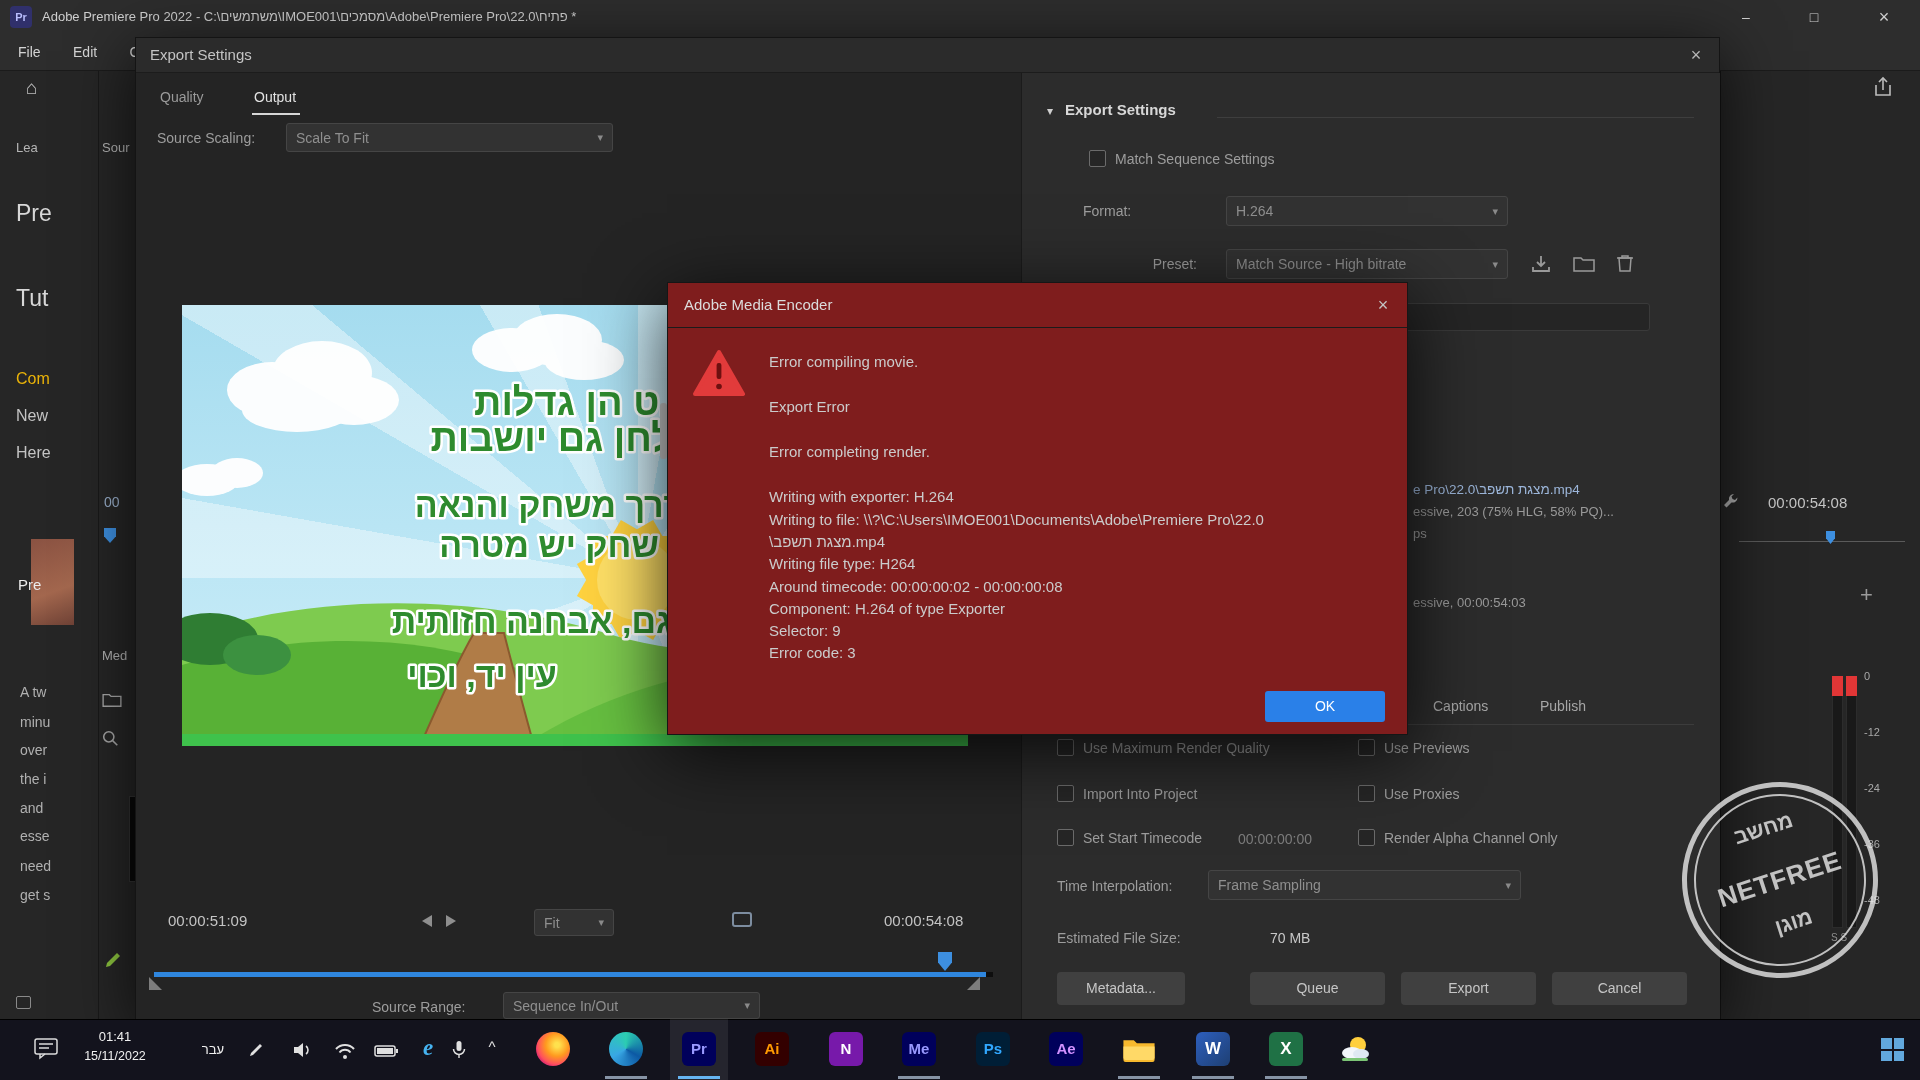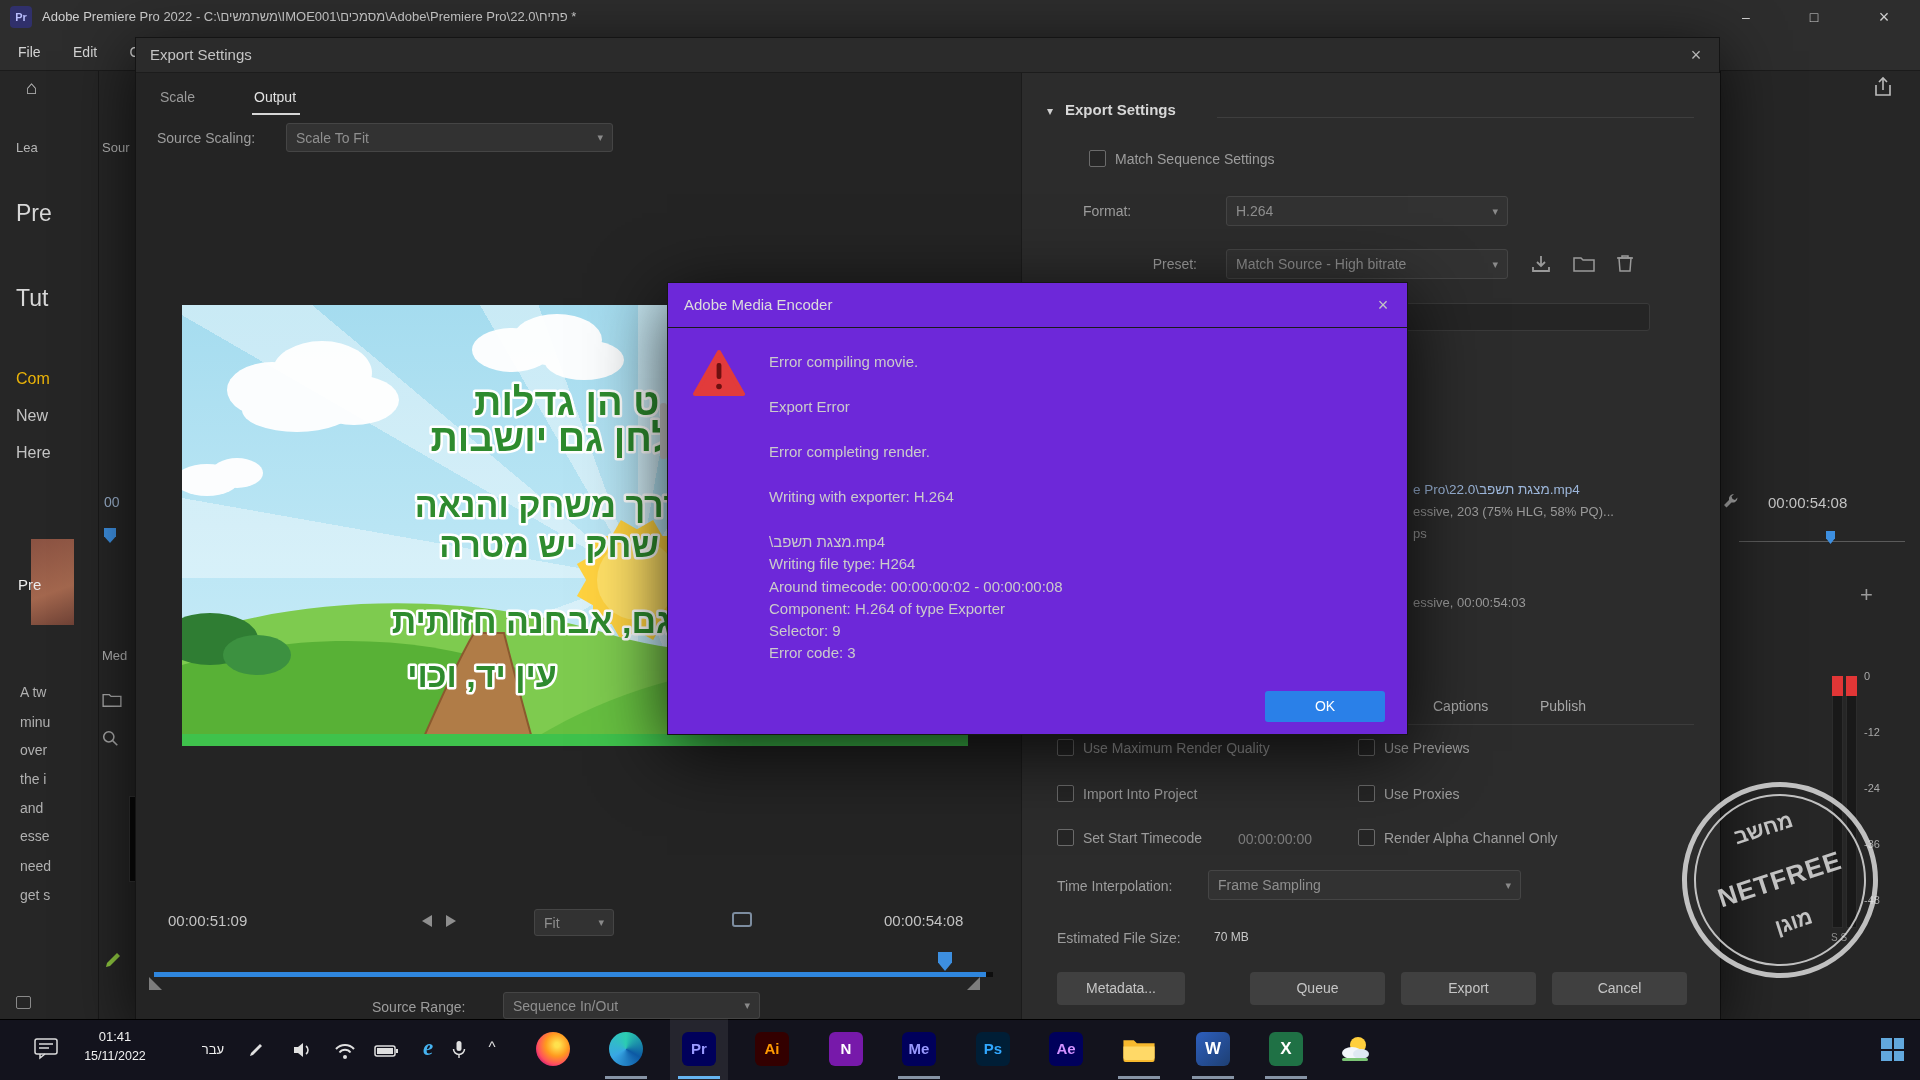--- a/index.html
+++ b/index.html
@@ -121,21 +121,21 @@
   <span class="meterlbl frag" style="top:894px;z-index:1">-48</span>
   <span class="abs frag" style="left:1831px;top:932px;font-size:10px;color:#8f8f8f;z-index:1">S S</span>
 
   <div class="abs" style="left:135px;top:37px;width:1585px;height:982px;background:#2b2b2b;border:1px solid #141414;box-shadow:0 14px 60px rgba(0,0,0,.7);z-index:5">
     <div class="abs" style="left:0;top:35px;width:885px;height:946px;background:#242424"></div>
     <div class="abs" style="left:885px;top:35px;width:699px;height:946px;background:#2c2c2c"></div>
     <div class="abs frag" style="left:14px;top:0;line-height:34px;font-size:15px;color:#c4c4c4">Export Settings</div>
     <div class="abs" style="left:1540px;top:0;width:40px;height:34px;text-align:center;line-height:34px;font-size:18px;color:#b8b8b8">×</div>
     <div class="abs" style="left:0;top:34px;width:1583px;height:1px;background:#1c1c1c"></div>
 
-    <span class="abs frag" style="left:24px;top:51px;font-size:14px;color:#9a9a9a">Scale</span>
+    <span class="abs frag" style="left:24px;top:51px;font-size:14px;color:#9a9a9a">Quality</span>
     <span class="abs frag" style="left:118px;top:51px;font-size:14px;color:#e2e2e2">Output</span>
     <div class="abs" style="left:116px;top:75px;width:48px;height:2px;background:#d6d6d6"></div>
     <span class="abs lbl frag" style="left:21px;top:92px">Source Scaling:</span>
     <div class="abs dd" style="left:150px;top:85px;width:327px;height:29px">
       <span>Scale To Fit</span>
       <span class="chev">▾</span>
     </div>
 
     <div class="abs preview" style="left:46px;top:267px;width:786px;height:441px;overflow:hidden">
       <svg width="786" height="441" viewBox="0 0 786 441">
@@ -268,43 +268,44 @@
       <span class="cb"></span>
       <span class="lbl">Render Alpha Channel Only</span>
     </div>
 
     <span class="abs lbl frag" style="left:921px;top:840px">Time Interpolation:</span>
     <div class="abs dd" style="left:1072px;top:832px;width:313px;height:30px">
       <span>Frame Sampling</span>
       <span class="chev">▾</span>
     </div>
     <span class="abs lbl frag" style="left:921px;top:892px">Estimated File Size:</span>
-    <span class="abs frag" style="left:1078px;top:892px;font-size:12px;color:#c8c8c8">70 MB</span>
+    <span class="abs frag" style="left:1134px;top:892px;font-size:14px;color:#c8c8c8">70 MB</span>
 
     <div class="abs btn" style="left:921px;top:934px;width:128px">Metadata...</div>
     <div class="abs btn" style="left:1114px;top:934px;width:135px">Queue</div>
     <div class="abs btn" style="left:1265px;top:934px;width:135px">Export</div>
     <div class="abs btn" style="left:1416px;top:934px;width:135px">Cancel</div>
   </div>
 
-  <div class="abs" style="left:667px;top:282px;width:741px;height:453px;background:#6d28d9;border:1px solid #161616;box-shadow:0 16px 70px rgba(0,0,0,.8);z-index:10">
+  <div class="abs" style="left:667px;top:282px;width:741px;height:453px;background:#7f1d1d;border:1px solid #161616;box-shadow:0 16px 70px rgba(0,0,0,.8);z-index:10">
     <div class="abs frag" style="left:16px;top:0;line-height:44px;font-size:15px;color:#dcdcdc">Adobe Media Encoder</div>
     <div class="abs" style="left:697px;top:0;width:36px;height:44px;text-align:center;line-height:44px;font-size:18px;color:#c4c4c4">×</div>
     <div class="abs" style="left:0;top:44px;width:739px;height:1px;background:#1b1b1b"></div>
     <span class="abs" style="left:25px;top:66px">
       <svg width="52" height="48" viewBox="0 0 52 48">
           <path d="M26,3 L50,45 H2 Z" fill="#e23b3b" stroke="#e23b3b" stroke-width="4" stroke-linejoin="round"></path>
           <rect x="23.6" y="14" width="4.8" height="16" rx="2" fill="#6d1010"></rect>
           <circle cx="26" cy="37.5" r="2.8" fill="#6d1010"></circle>
         </svg>
     </span>
     <div class="err-line" style="top:70px">Error compiling movie.</div>
     <div class="err-line" style="top:115px">Export Error</div>
     <div class="err-line" style="top:160px">Error completing render.</div>
     <div class="err-line" style="top:205px">Writing with exporter: H.264</div>
+    <div class="err-line" style="top:228px">Writing to file: \\?\C:\Users\IMOE001\Documents\Adobe\Premiere Pro\22.0</div>
     <div class="err-line" style="top:250px">\מצגת תשפב.mp4</div>
     <div class="err-line" style="top:272px">Writing file type: H264</div>
     <div class="err-line" style="top:295px">Around timecode: 00:00:00:02 - 00:00:00:08</div>
     <div class="err-line" style="top:317px">Component: H.264 of type Exporter</div>
     <div class="err-line" style="top:339px">Selector: 9</div>
     <div class="err-line" style="top:361px">Error code: 3</div>
     <div class="abs" style="left:597px;top:408px;width:120px;height:31px;background:#2a80e8;border-radius:3px;color:#ffffff;font-size:14px;text-align:center;line-height:31px">OK</div>
   </div>
 
   <div class="abs" style="left:1682px;top:782px;width:196px;height:196px;transform:rotate(-18deg);opacity:.78;z-index:30">

